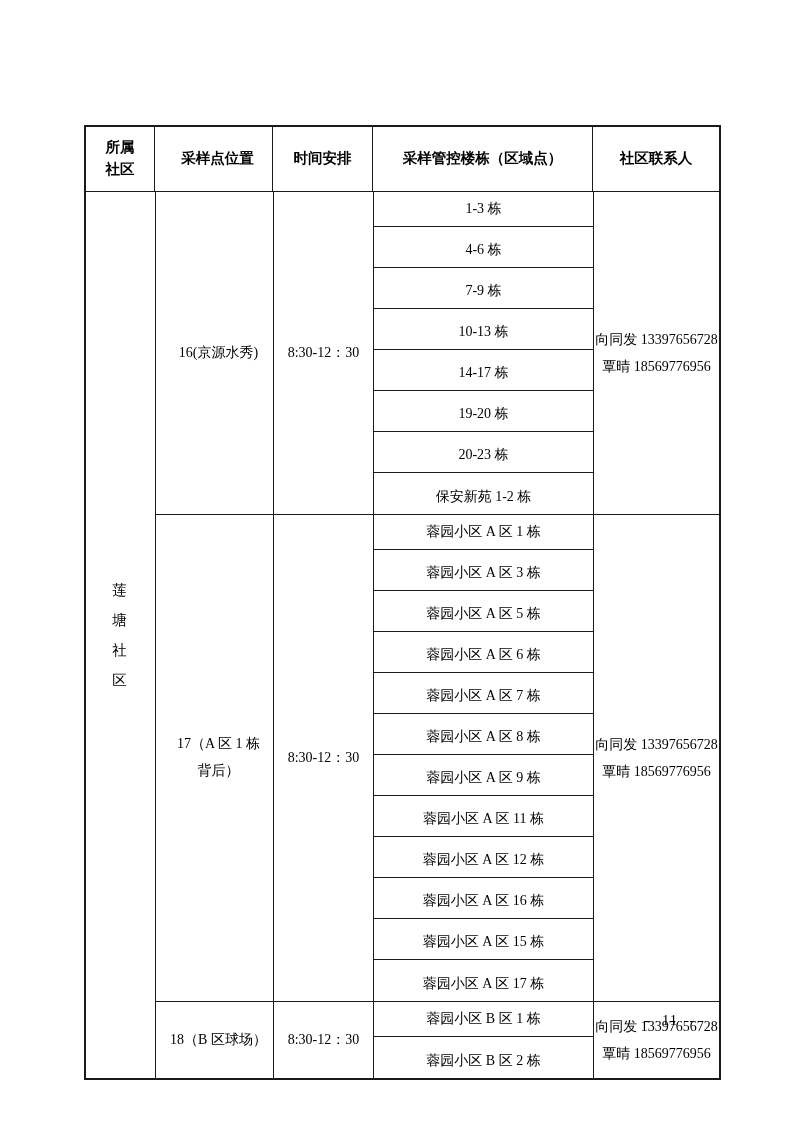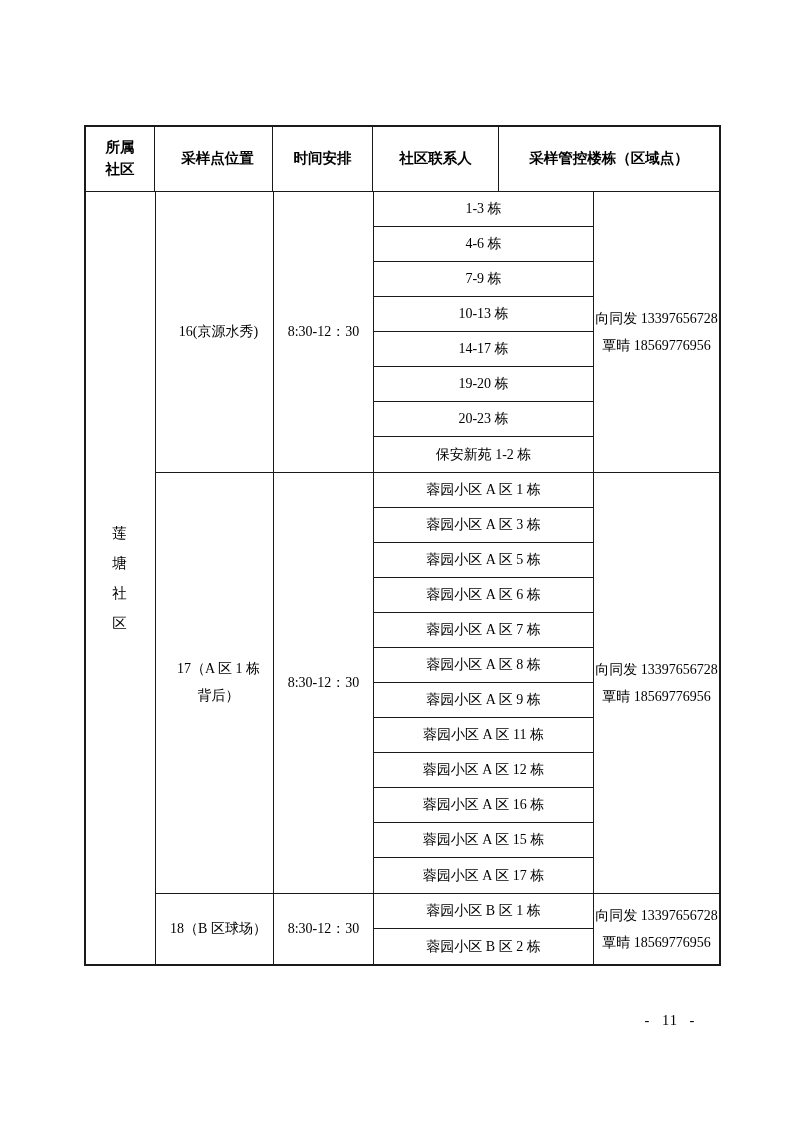--- a/index.html
+++ b/index.html
@@ -62,20 +62,21 @@
   }
   .sections { flex: 1 1 auto; display: flex; flex-direction: column; }
   .section { display: flex; border-bottom: 1px solid #1a1a1a; }
   .section:last-child { border-bottom: none; }
   .loc-cell  { border-right: 1px solid #1a1a1a; white-space: pre-line; line-height: 1.9; }
   .time-cell { border-right: 1px solid #1a1a1a; }
   .buildings-col {
     border-right: 1px solid #1a1a1a;
     display: flex; flex-direction: column;
     box-sizing: border-box;
+    gap: 6px;
   }
   .building-row {
     height: 35px;
     box-sizing: border-box;
     border-bottom: 1px solid #1a1a1a;
     display: flex; align-items: center; justify-content: center;
   }
   .building-row:last-child { border-bottom: none; }
   .contact-cell { white-space: pre-line; line-height: 1.95; }
 
@@ -95,22 +96,22 @@
 
 <div class="page">
 
   <div class="table">
 
     <div class="header-row">
       <div class="cell h-cell w-community">所属
 社区</div>
       <div class="cell h-cell w-location">采样点位置</div>
       <div class="cell h-cell w-time">时间安排</div>
+      <div class="cell h-cell w-buildings">采样管控楼栋（区域点）</div>
       <div class="cell h-cell w-contact">社区联系人</div>
-      <div class="cell h-cell w-buildings">采样管控楼栋（区域点）</div>
     </div>
 
     <div class="body-rows">
       <div class="community-cell">
         <div class="community-text">莲塘社区</div>
       </div>
       <div class="sections" id="sections">
           <div class="section">
     <div class="cell loc-cell w-location">16(京源水秀)</div>
     <div class="cell time-cell w-time">8:30-12：30</div>

